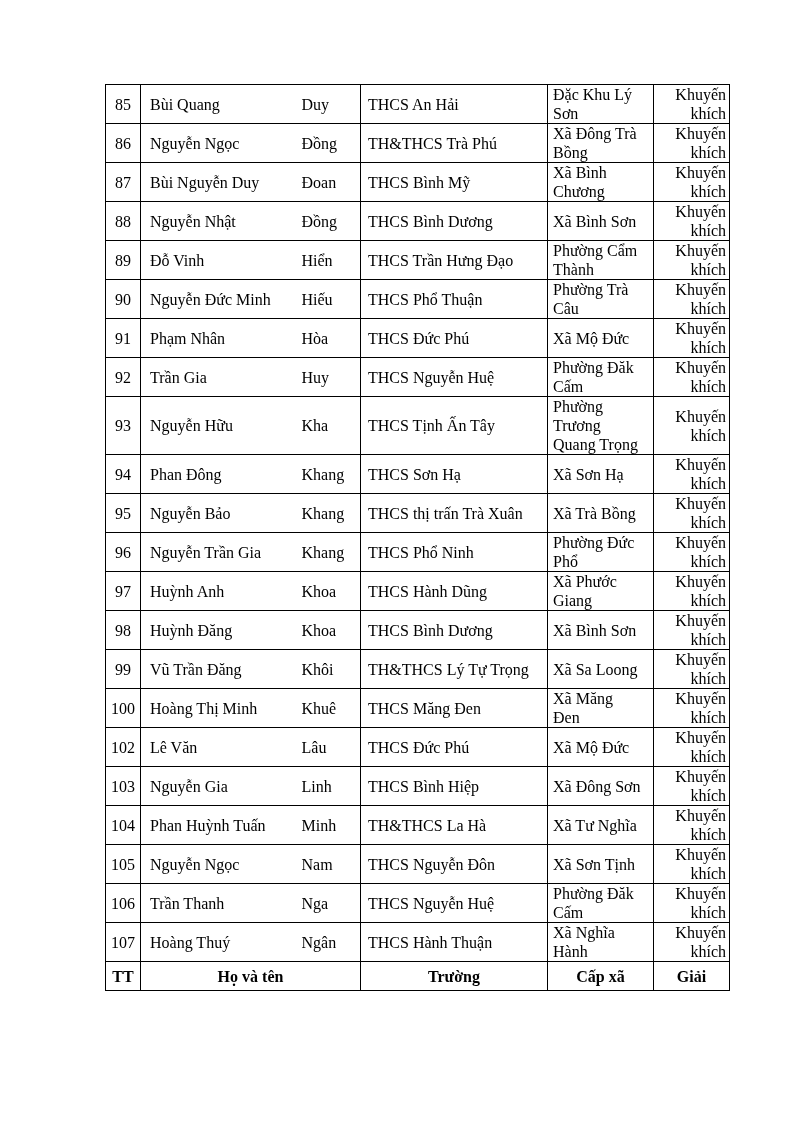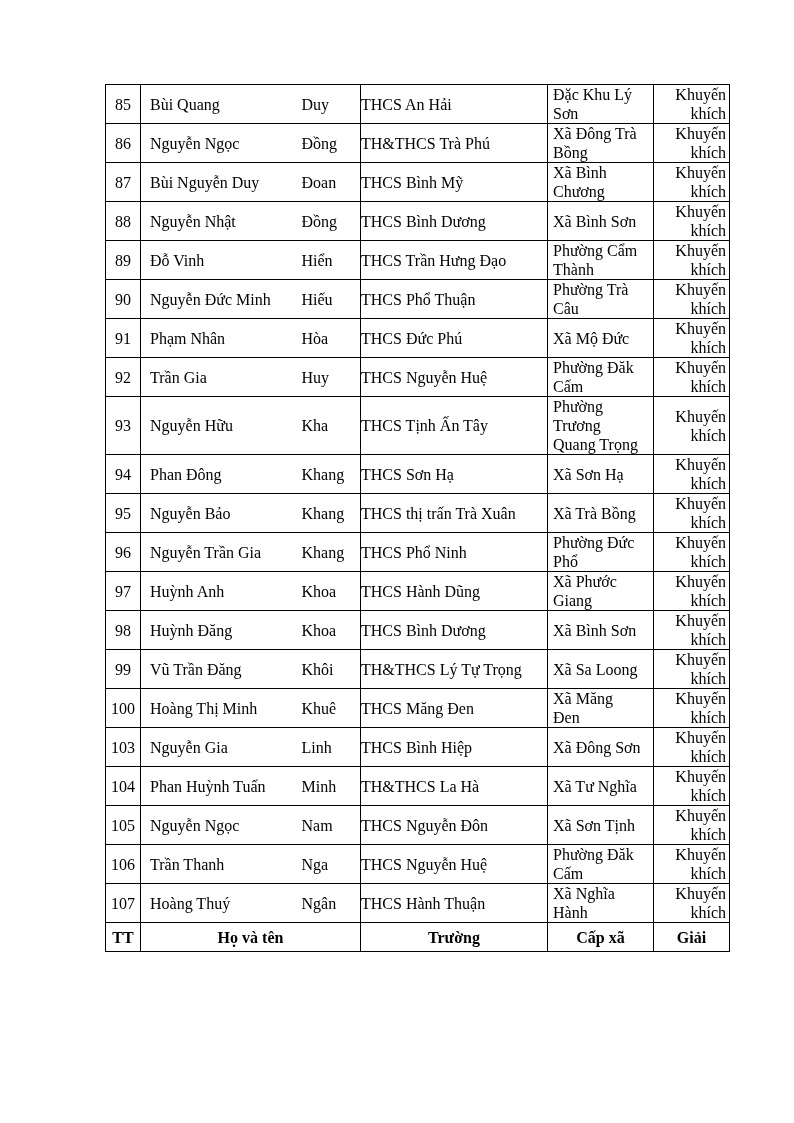--- a/index.html
+++ b/index.html
@@ -28,21 +28,21 @@
     font-size:16px;
     line-height:19px;
     vertical-align:middle;
     padding:0;
     word-wrap:break-word;
   }
   .results tbody tr{height:37.5px;}
   td.c-tt{text-align:center;}
   td.c-last{border-right:none;padding-left:9px;font-family:Liberation Serif, serif;}
   td.c-first{border-left:none;padding-left:1px;}
-  td.c-school{}
+  td.c-school{padding-left:7px;}
   td.c-commune{padding-left:5px;padding-right:12px;}
   td.c-prize{text-align:right;padding:0 3px;}
   tfoot th{
     font-weight:bold;
     text-align:center;
     height:28px;
     border-top:2px solid var(--ink);
     border-bottom:2px solid var(--ink);
     font-size:16px;
     margin-left:44px;
@@ -184,20 +184,28 @@
   </tr>
         <tr>
     <td class="c-tt">100</td>
     <td class="c-last">Hoàng Thị Minh</td>
     <td class="c-first">Khuê</td>
     <td class="c-school">THCS Măng Đen</td>
     <td class="c-commune">Xã Măng Đen</td>
     <td class="c-prize">Khuyến khích</td>
   </tr>
         <tr>
+    <td class="c-tt">102</td>
+    <td class="c-last">Lê Văn</td>
+    <td class="c-first">Lâu</td>
+    <td class="c-school">THCS Đức Phú</td>
+    <td class="c-commune">Xã Mộ Đức</td>
+    <td class="c-prize">Khuyến khích</td>
+  </tr>
+        <tr>
     <td class="c-tt">103</td>
     <td class="c-last">Nguyễn Gia</td>
     <td class="c-first">Linh</td>
     <td class="c-school">THCS Bình Hiệp</td>
     <td class="c-commune">Xã Đông Sơn</td>
     <td class="c-prize">Khuyến khích</td>
   </tr>
         <tr>
     <td class="c-tt">104</td>
     <td class="c-last">Phan Huỳnh Tuấn</td>

